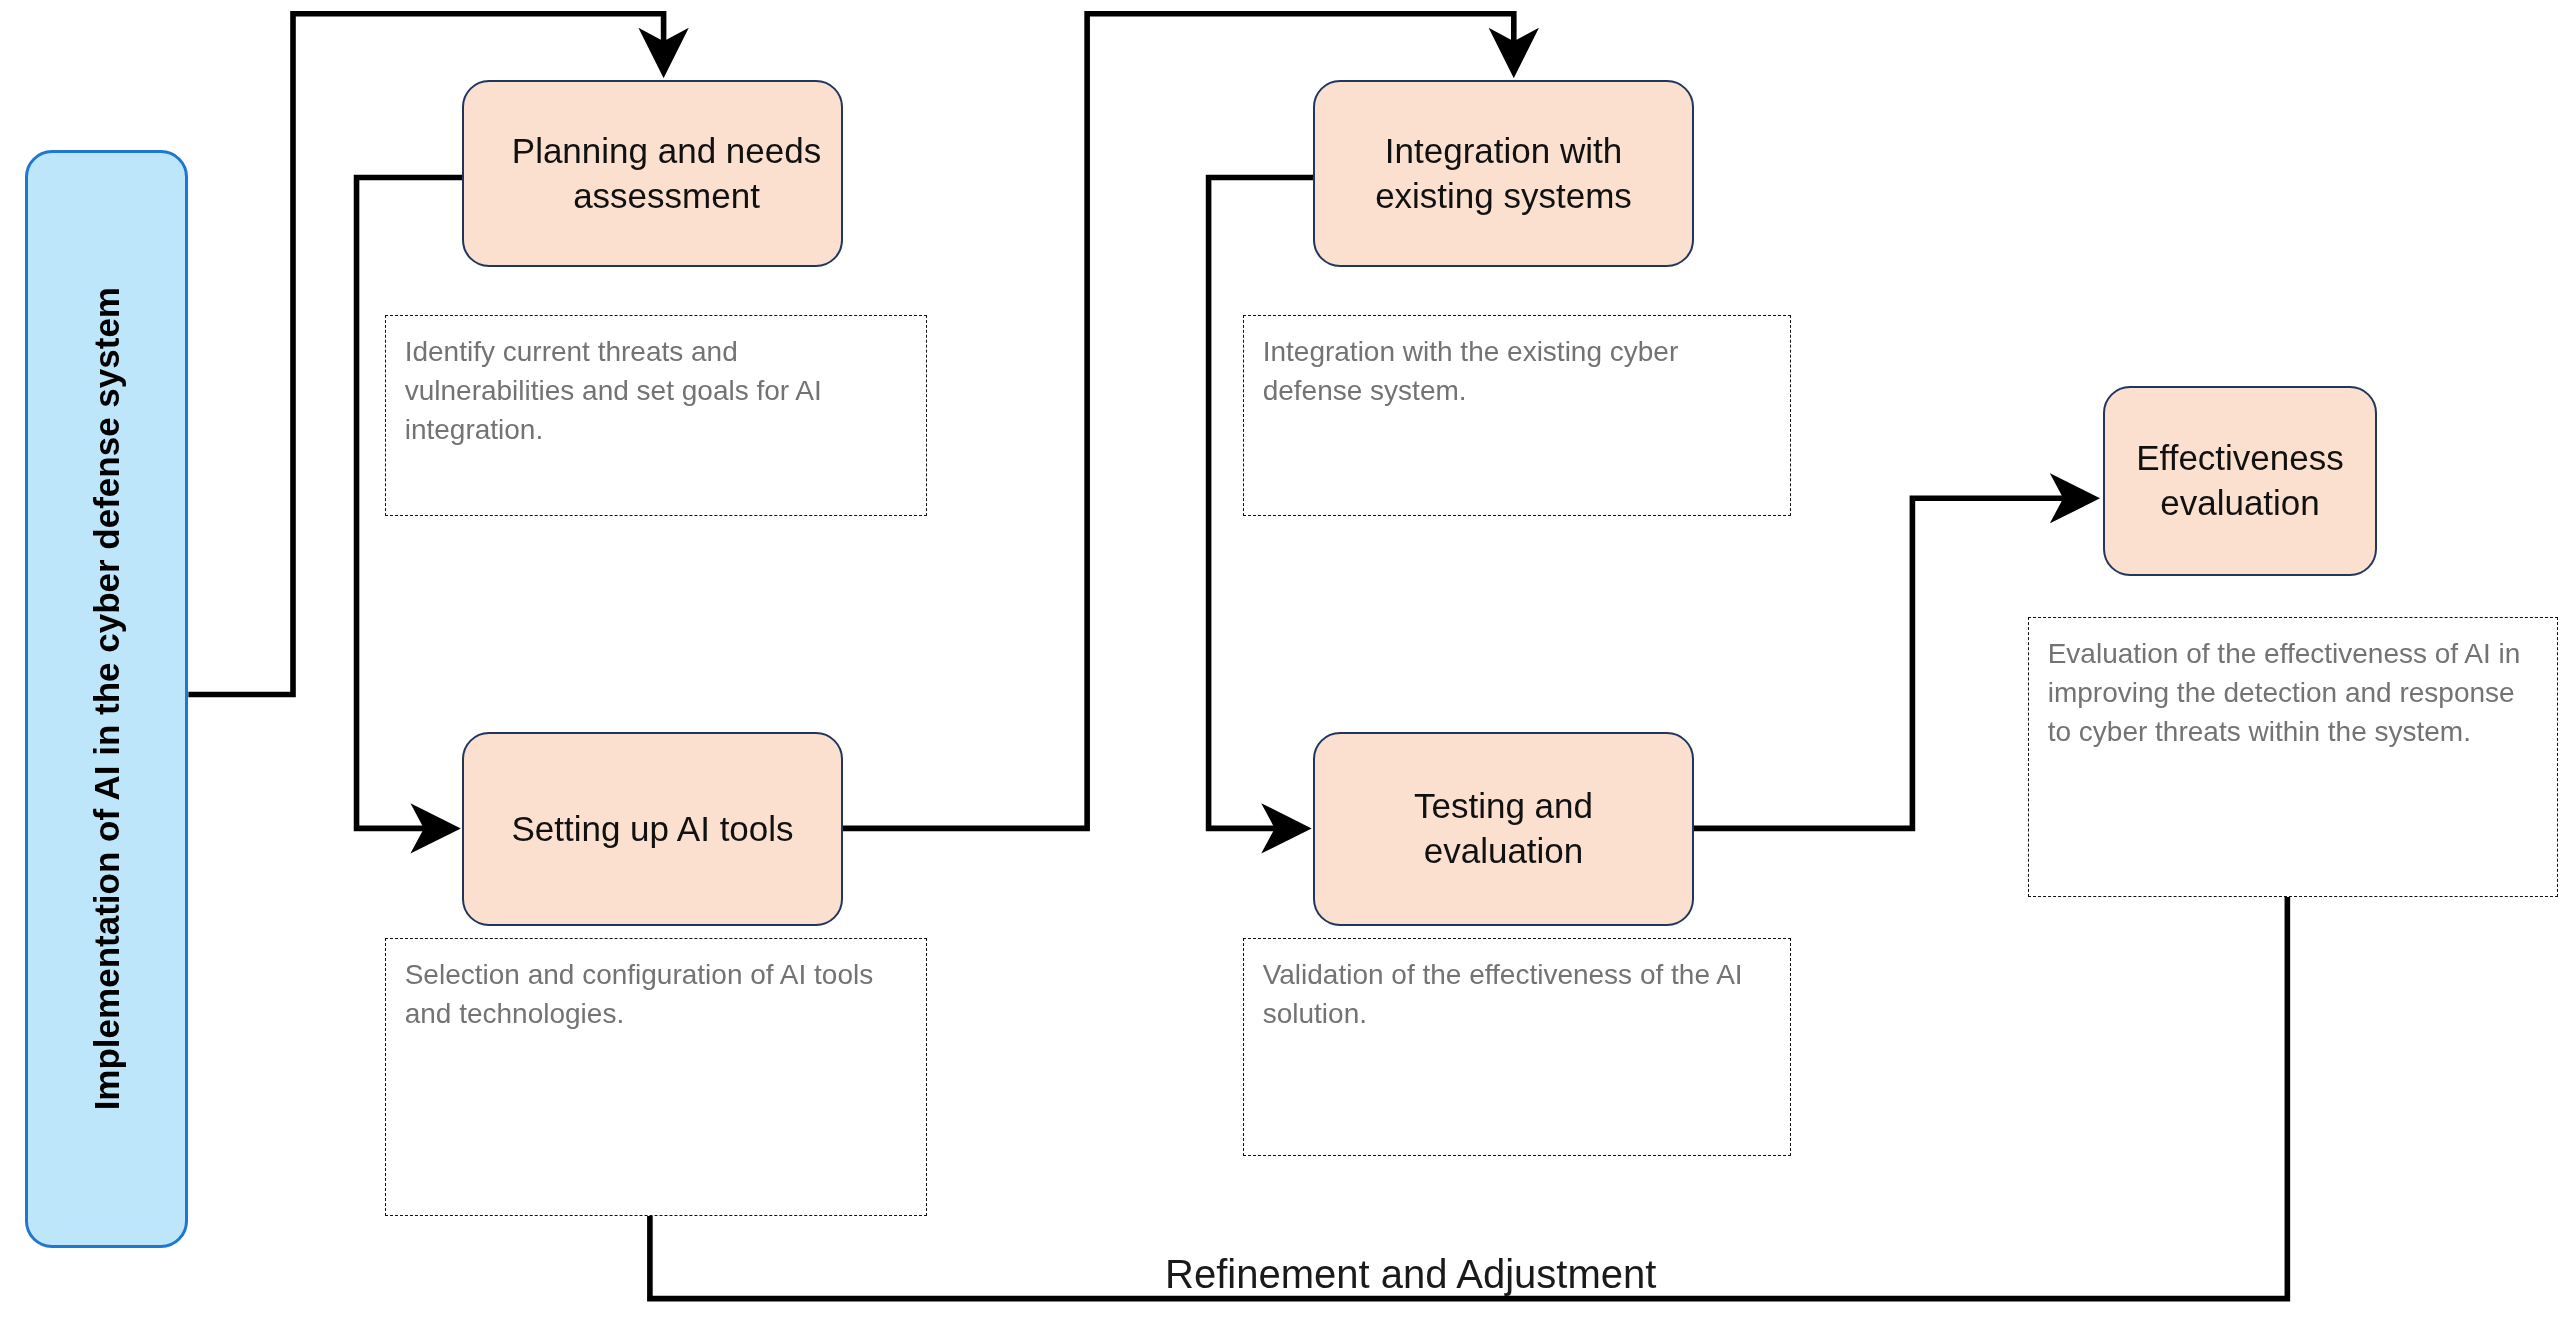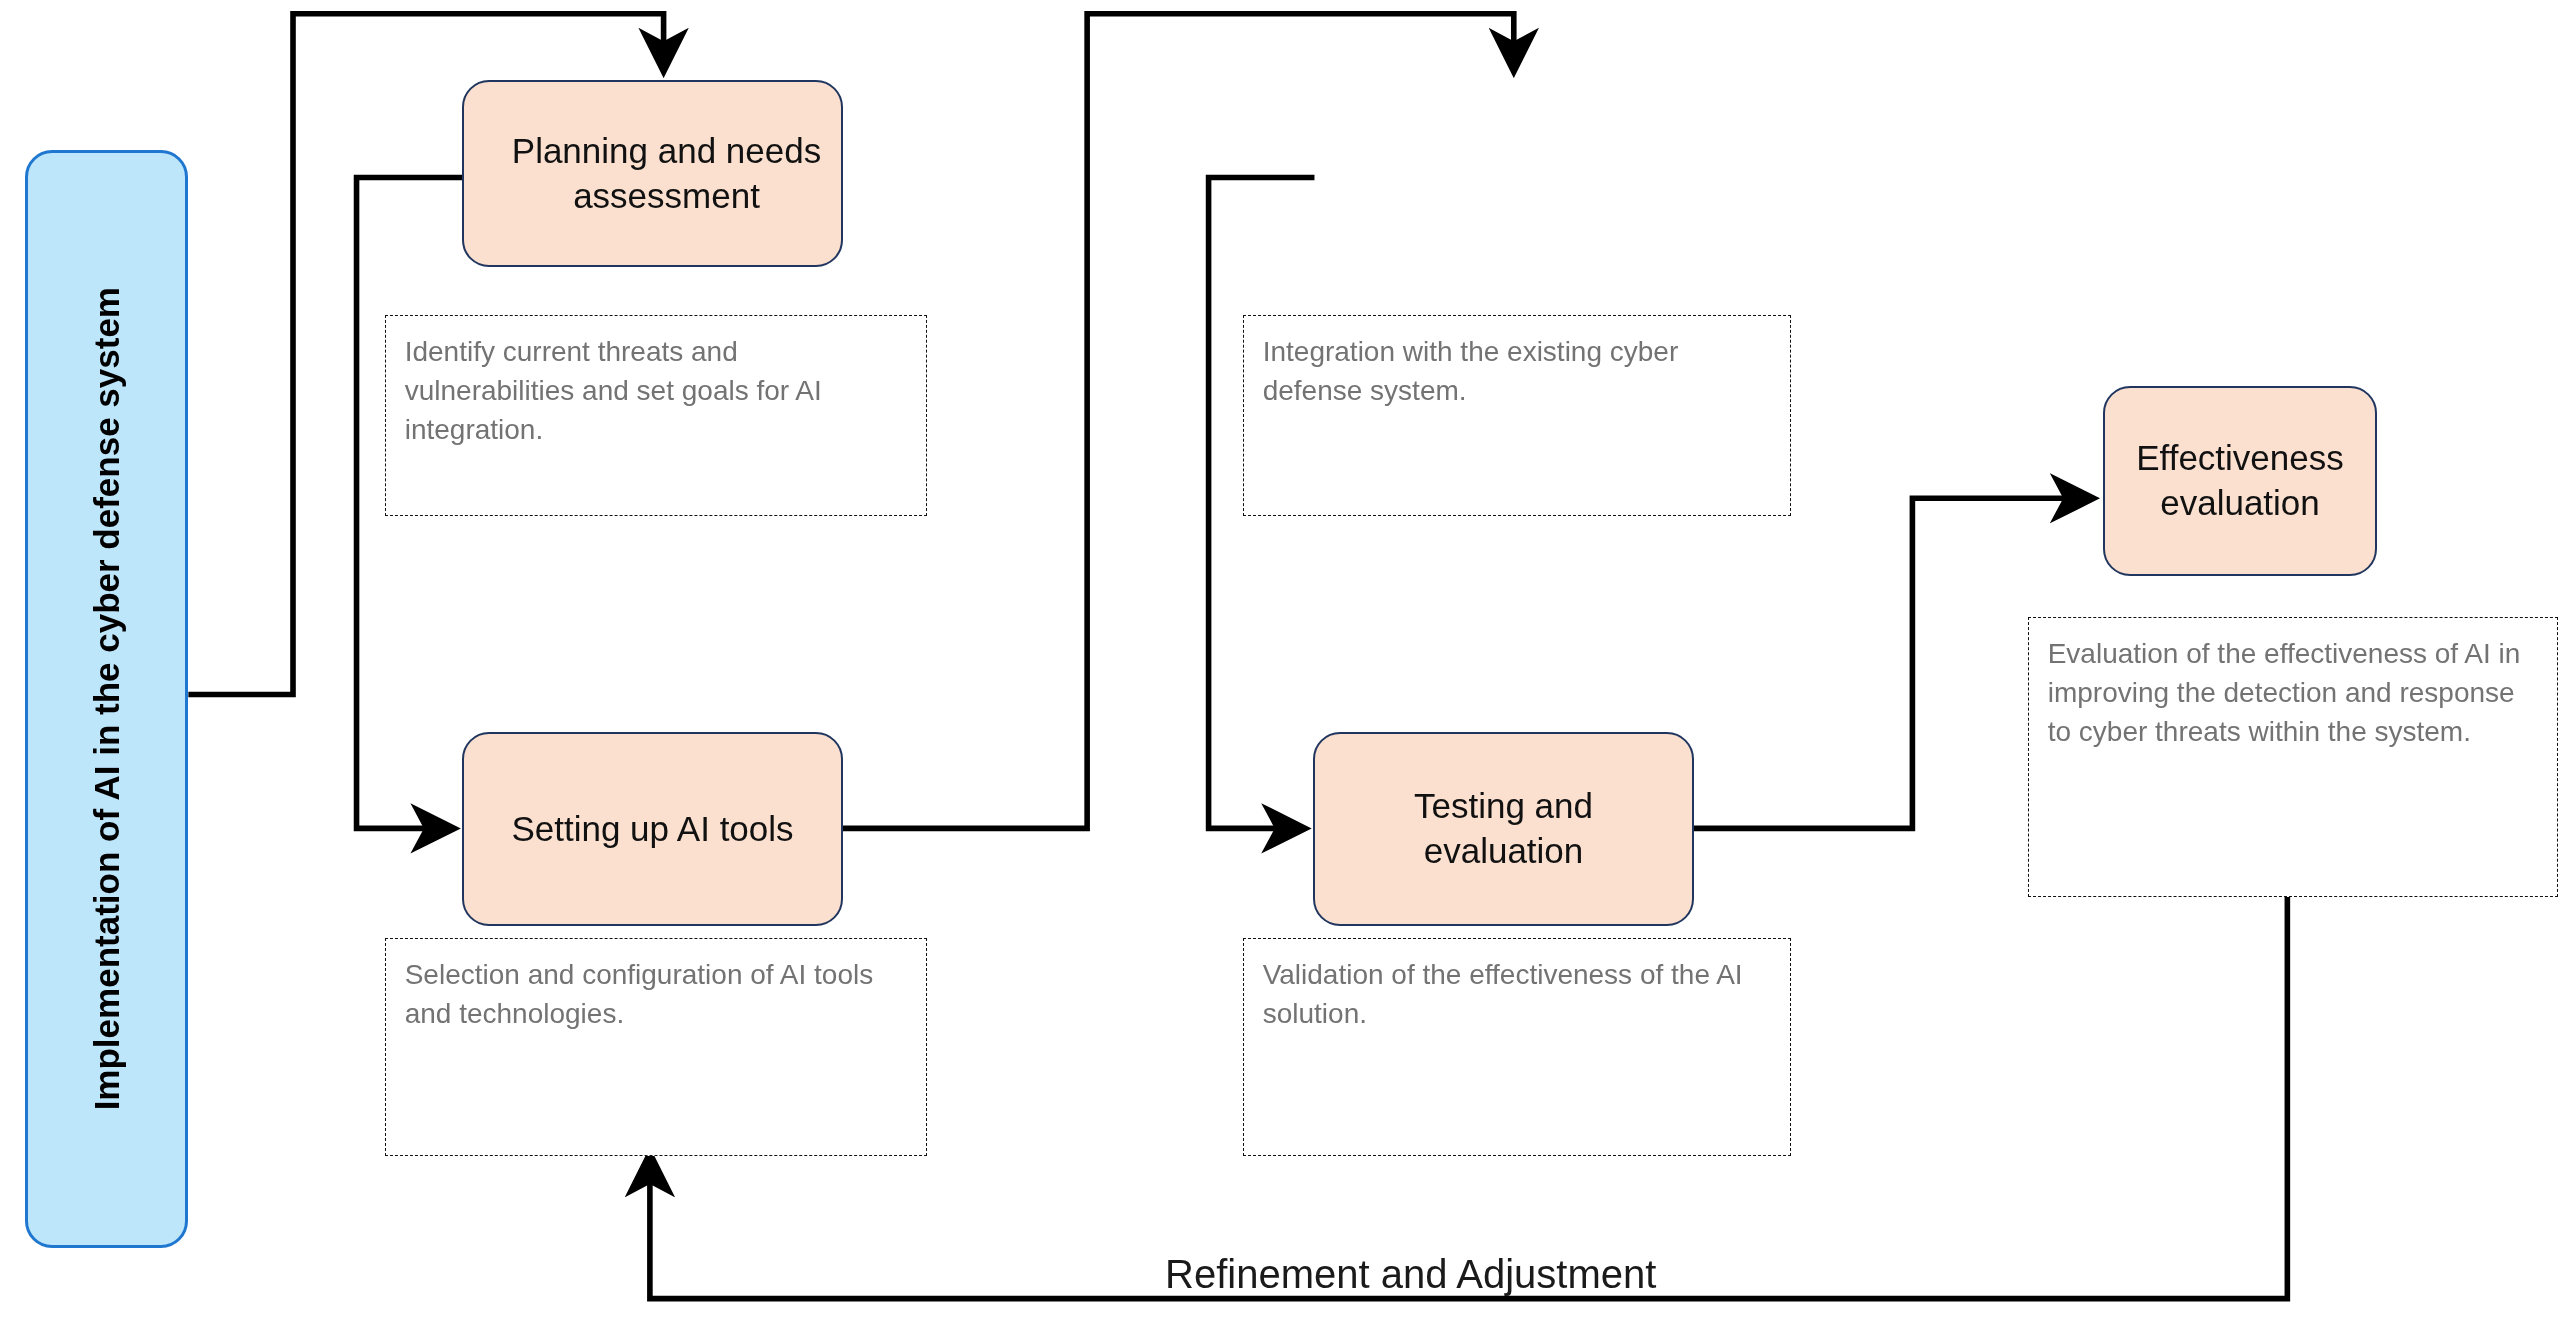--- a/index.html
+++ b/index.html
@@ -128,24 +128,27 @@
   </div>
 
   <div class="note" style="left:385px; top:315px; width:542px; height:201px;">
     <span>Identify current threats and vulnerabilities and set goals for AI integration.</span>
   </div>
 
   <div class="phase" style="left:462px; top:732px; width:381px; height:194px;">
     <span>Setting up AI tools</span>
   </div>
 
-  <div class="note" style="left:385px; top:938px; width:542px; height:218px;">
+  <div class="note" style="left:385px; top:938px; width:542px; height:278px;">
     <span>Selection and configuration of AI tools and technologies.</span>
   </div>
 
+  <div class="phase" style="left:1313px; top:80px; width:381px; height:187px;">
+    <span>Integration with existing systems</span>
+  </div>
 
   <div class="note" style="left:1243px; top:315px; width:548px; height:201px;">
     <span>Integration with the existing cyber defense system.</span>
   </div>
 
   <div class="phase" style="left:1313px; top:732px; width:381px; height:194px;">
     <span>Testing and evaluation</span>
   </div>
 
   <div class="note" style="left:1243px; top:938px; width:548px; height:218px;">

